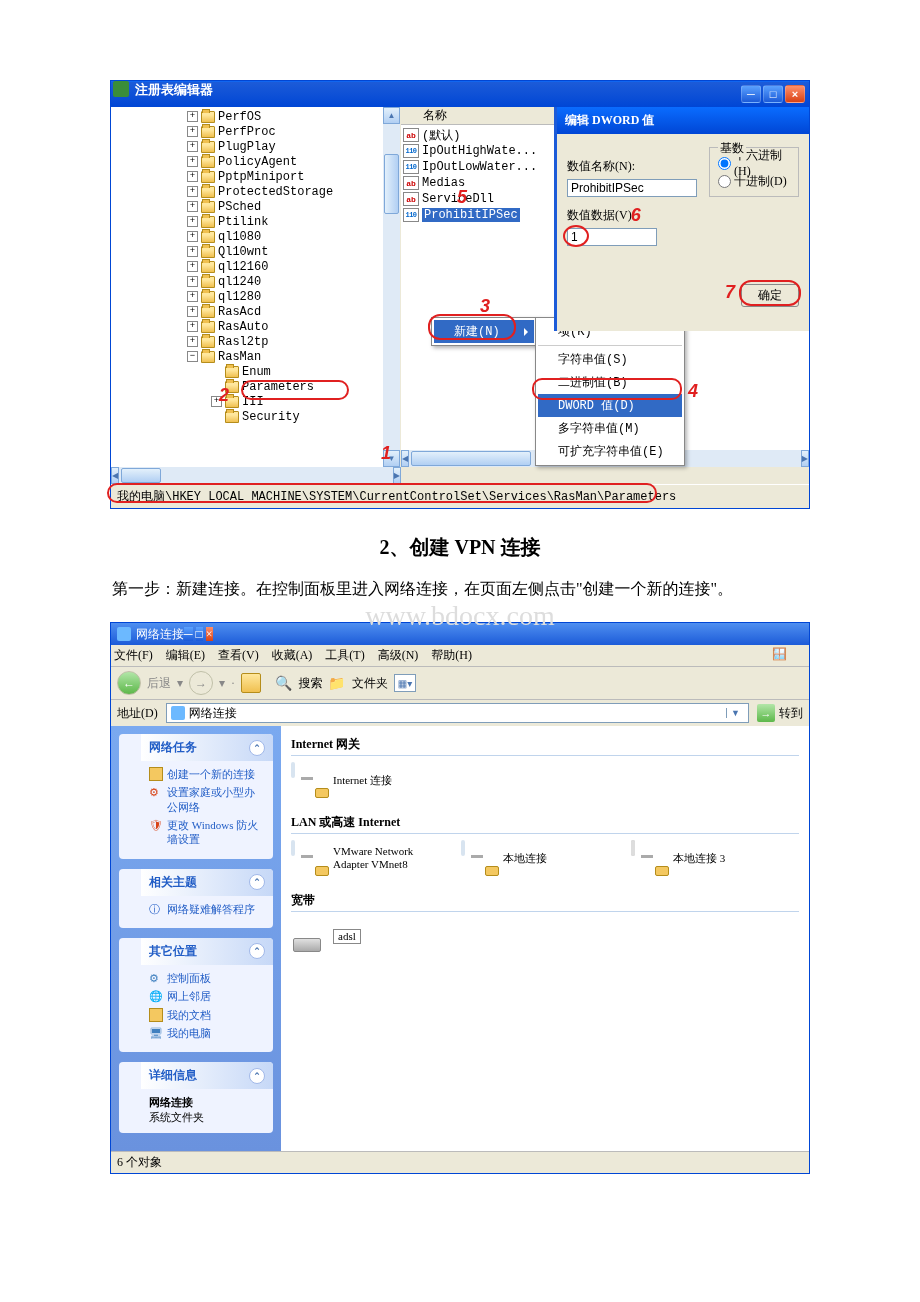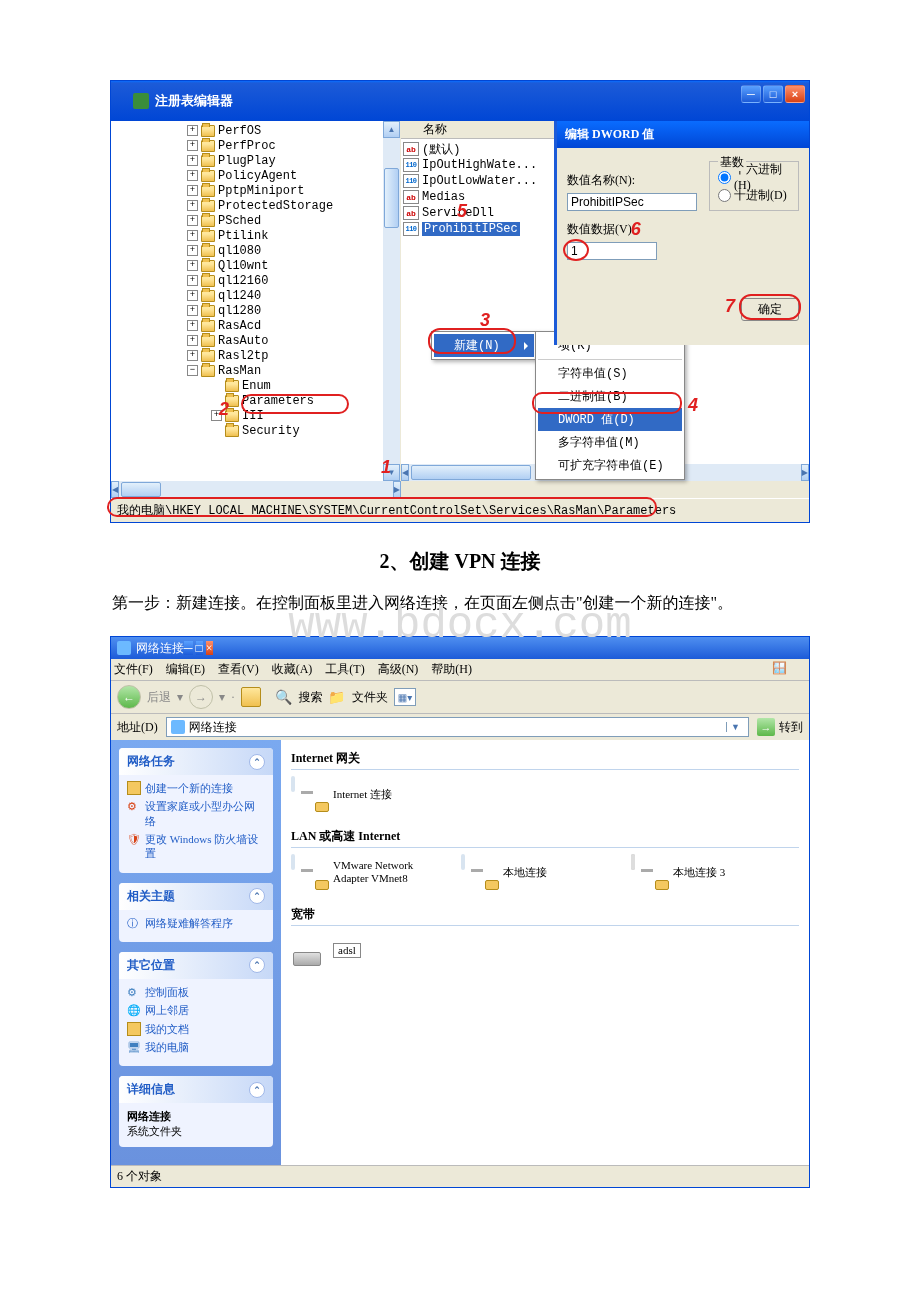--- a/index.html
+++ b/index.html
@@ -9,42 +9,41 @@
     background: #fff;
     width: 920px;
     margin: 0 auto;
     padding: 80px 0 40px 0;
   }
   .watermark {
     position: absolute;
     top: 600px;
     left: 50%;
     transform: translateX(-50%);
-    font-size: 44px;
+    font-size: 28px;
     color: #ddd;
     pointer-events: none;
     z-index: 1000;
-    font-family: Liberation Mono, monospace;
+    font-family: Liberation Serif, serif;
   }
 
   
   .window {
     border: 1px solid #0046d5;
     margin: 0 auto 20px auto;
     width: 700px;
     background: #ece9d8;
     position: relative;
   }
   .titlebar {
     background: linear-gradient(to bottom, #0a6cff 0%, #1c5bd8 5%, #0046d5 100%);
     color: #fff;
-    height: 40px;
-    display: flex;
-    align-items: center;
-    padding-left: 22px;
+    height: 26px;
+    display: flex;
+    padding-left: 2px;
     font-size: 13px;
     font-weight: bold;
     position: relative;
   }
   .titlebar .icon-sm {
     width: 16px; height: 16px;
     background: #3a8d3a;
     border-radius: 2px;
     margin-right: 6px;
     display: inline-block;
@@ -437,20 +436,21 @@
     background: linear-gradient(to bottom, #7aa9f0 0%, #6a92de 100%);
     padding: 8px;
     color: #215dc6;
     font-size: 11px;
   }
   .side-panel {
     background: #eff3ff;
     border-radius: 4px;
     margin-bottom: 10px;
     overflow: hidden;
+    padding-left: 22px;
   }
   .side-title {
     background: linear-gradient(to right, #fff, #c6d8f7);
     color: #215dc6;
     font-weight: bold;
     padding: 5px 8px;
     display: flex;
     justify-content: space-between;
     align-items: center;
     font-size: 12px;

